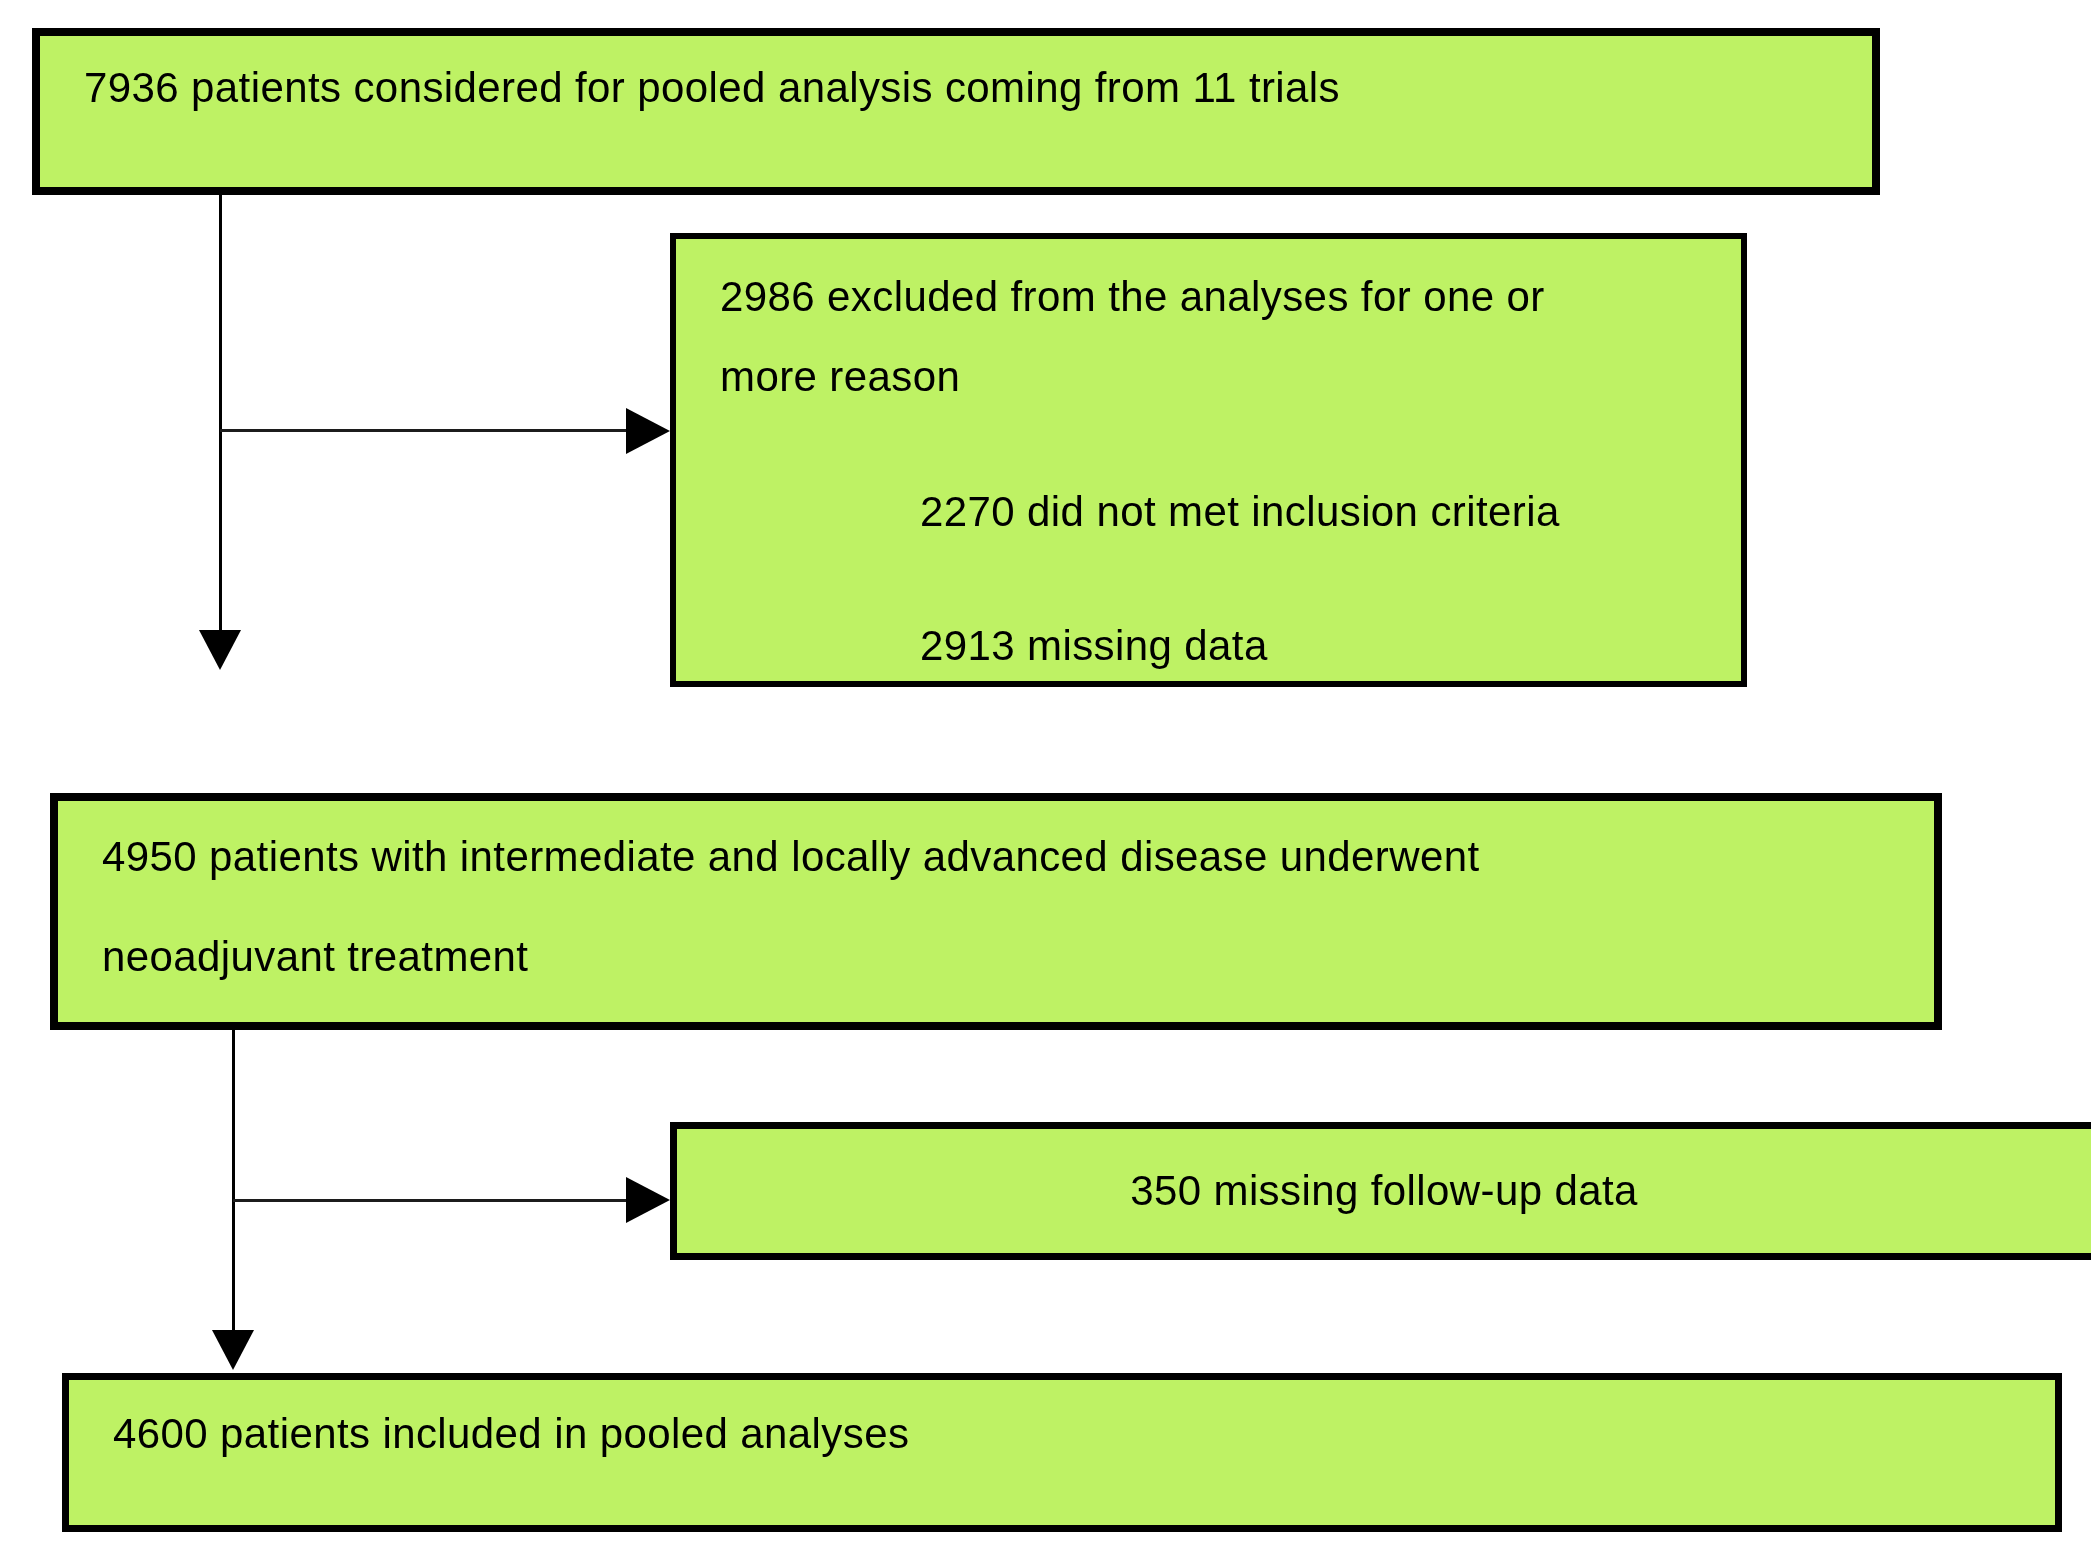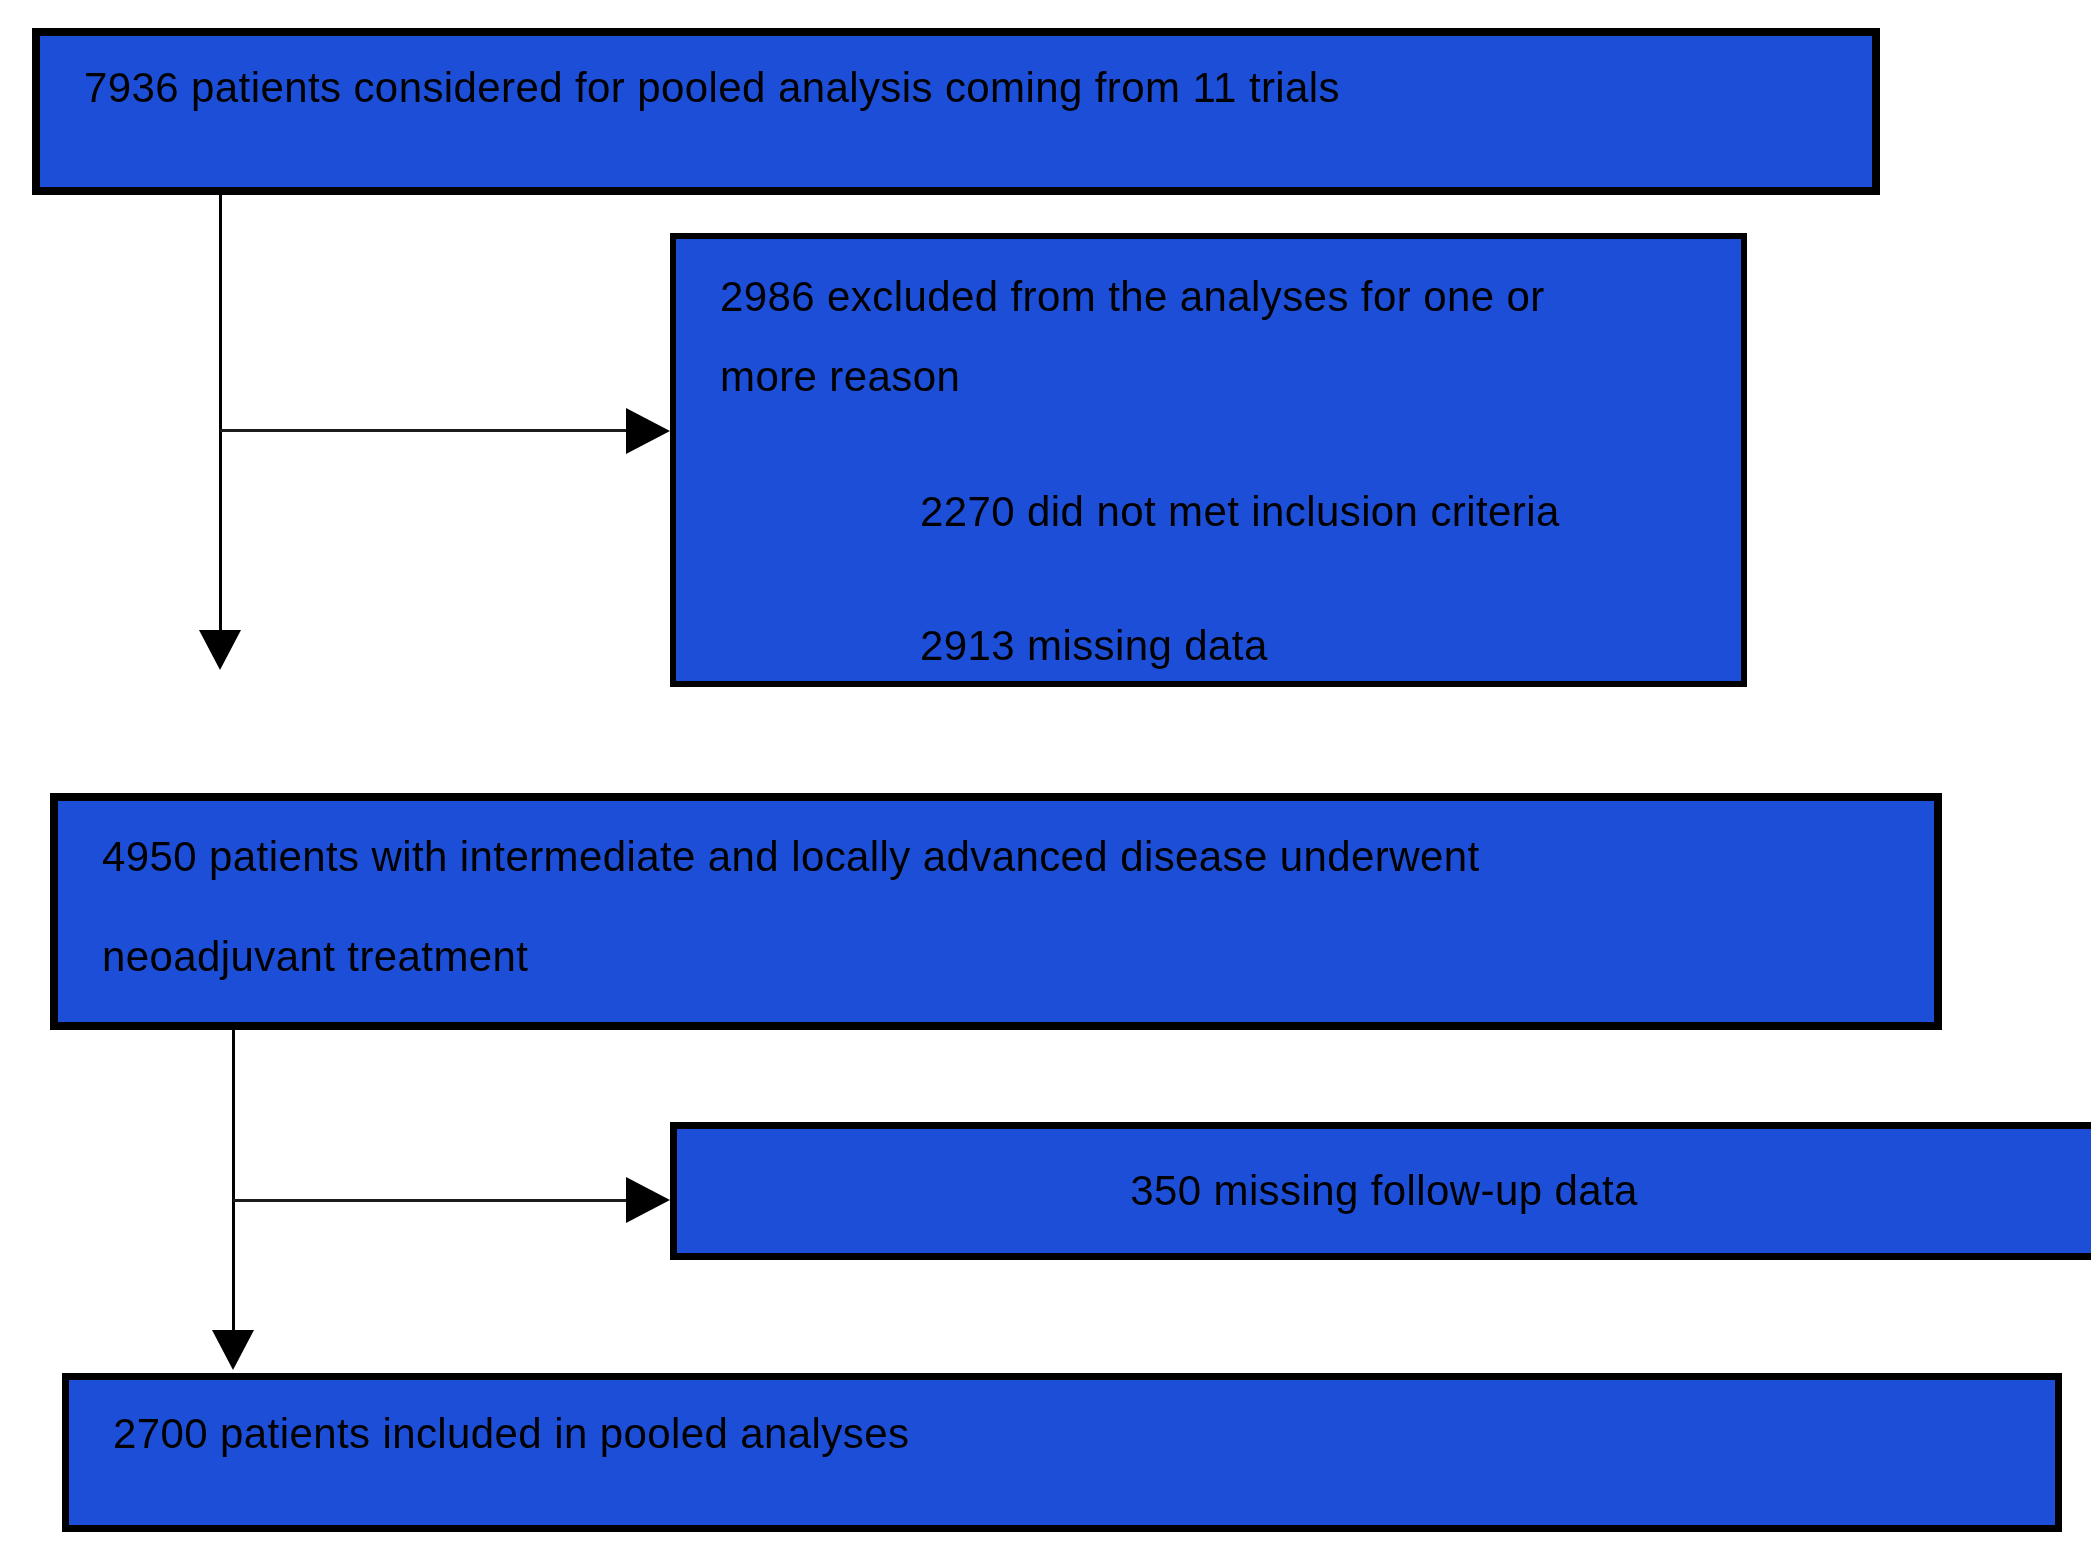--- a/index.html
+++ b/index.html
@@ -7,21 +7,21 @@
     position: relative;
     width: 2091px;
     height: 1556px;
     background: #ffffff;
     font-family: "Liberation Sans", sans-serif;
     color: #000000;
     overflow: hidden;
   }
   .box {
     position: absolute;
-    background: #1d4ed8;
+    background: #bef264;
     border: 8px solid #000000;
     box-sizing: border-box;
     font-size: 42px;
     letter-spacing: 0.4px;
     line-height: 1.15;
   }
   .line { white-space: nowrap; }
   
   .box-considered {
     left: 32px; top: 28px; width: 1848px; height: 167px;
@@ -113,16 +113,16 @@
   <div class="head-down head-down-2"></div>
 
   <div class="hline branch-2"></div>
   <div class="head-right head-right-2"></div>
 
   <div class="box box-followup">
     <div class="line">350 missing follow-up data</div>
   </div>
 
   <div class="box box-included">
-    <div class="line">2700 patients included in pooled analyses</div>
+    <div class="line">4600 patients included in pooled analyses</div>
   </div>
 
 </div>
 
 </body></html>

